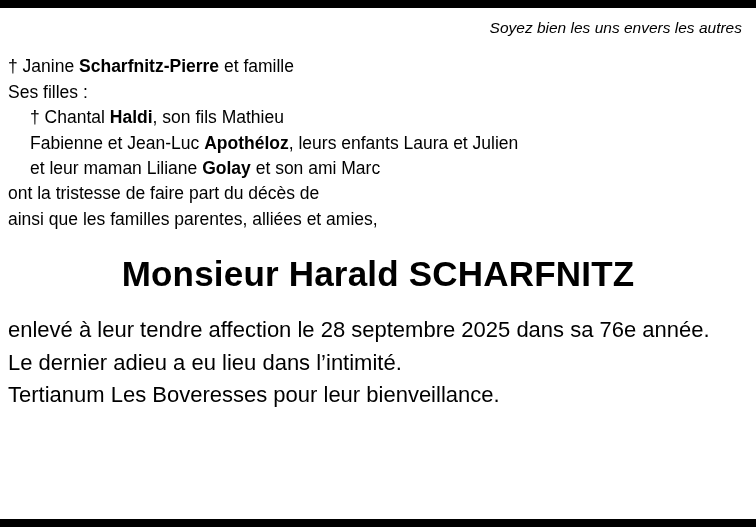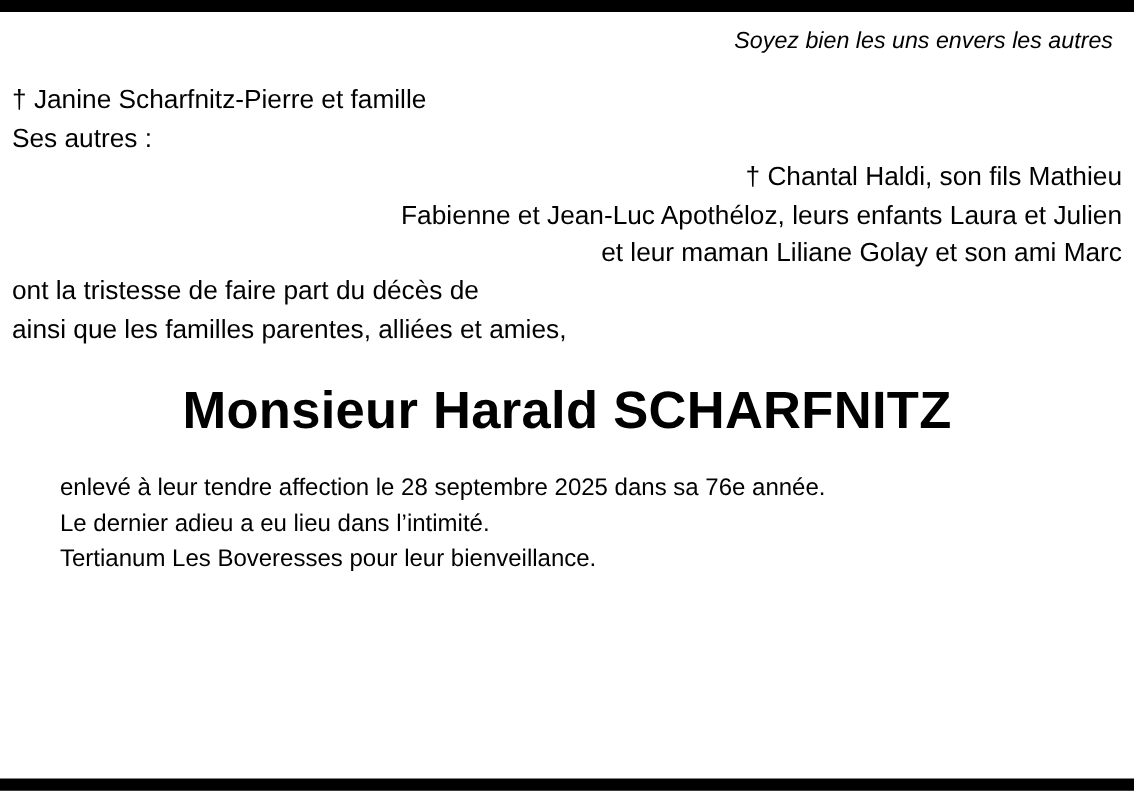--- a/index.html
+++ b/index.html
@@ -39,59 +39,57 @@
   .body-block {
     font-size: 17.5px;
     line-height: 1.45;
     color: #000;
   }
   .body-block .line {
     white-space: nowrap;
   }
   .indent {
     padding-left: 22px;
-    text-align: right;
   }
   .bold {
-    font-weight: normal;
+    font-weight: bold;
   }
   .deceased-name {
     text-align: center;
     font-size: 35px;
     font-weight: bold;
     letter-spacing: 0.2px;
     margin: 22px 0 20px 0;
     color: #000000;
     white-space: nowrap;
   }
   .closing {
-    font-size: 16px;
+    font-size: 22px;
     line-height: 1.48;
     color: #000;
-    margin-left: 32px;
   }
   .closing .line {
     white-space: nowrap;
   }
 </style>
 </head>
 <body>
 
 <div class="notice">
 
   <div class="epigraph">
     <div>Soyez bien les uns envers les autres</div>
   </div>
 
   <div class="body-block">
     <div class="line">
       <span>† Janine </span><span class="bold">Scharfnitz-Pierre</span><span> et famille</span>
     </div>
     <div class="line">
-      <span>Ses autres :</span><span class="bold"></span><span></span>
+      <span>Ses filles :</span><span class="bold"></span><span></span>
     </div>
     <div class="line indent">
       <span>† Chantal </span><span class="bold">Haldi</span><span>, son fils Mathieu</span>
     </div>
     <div class="line indent">
       <span>Fabienne et Jean-Luc </span><span class="bold">Apothéloz</span><span>, leurs enfants Laura et Julien</span>
     </div>
     <div class="line indent">
       <span>et leur maman Liliane </span><span class="bold">Golay</span><span> et son ami Marc</span>
     </div>

